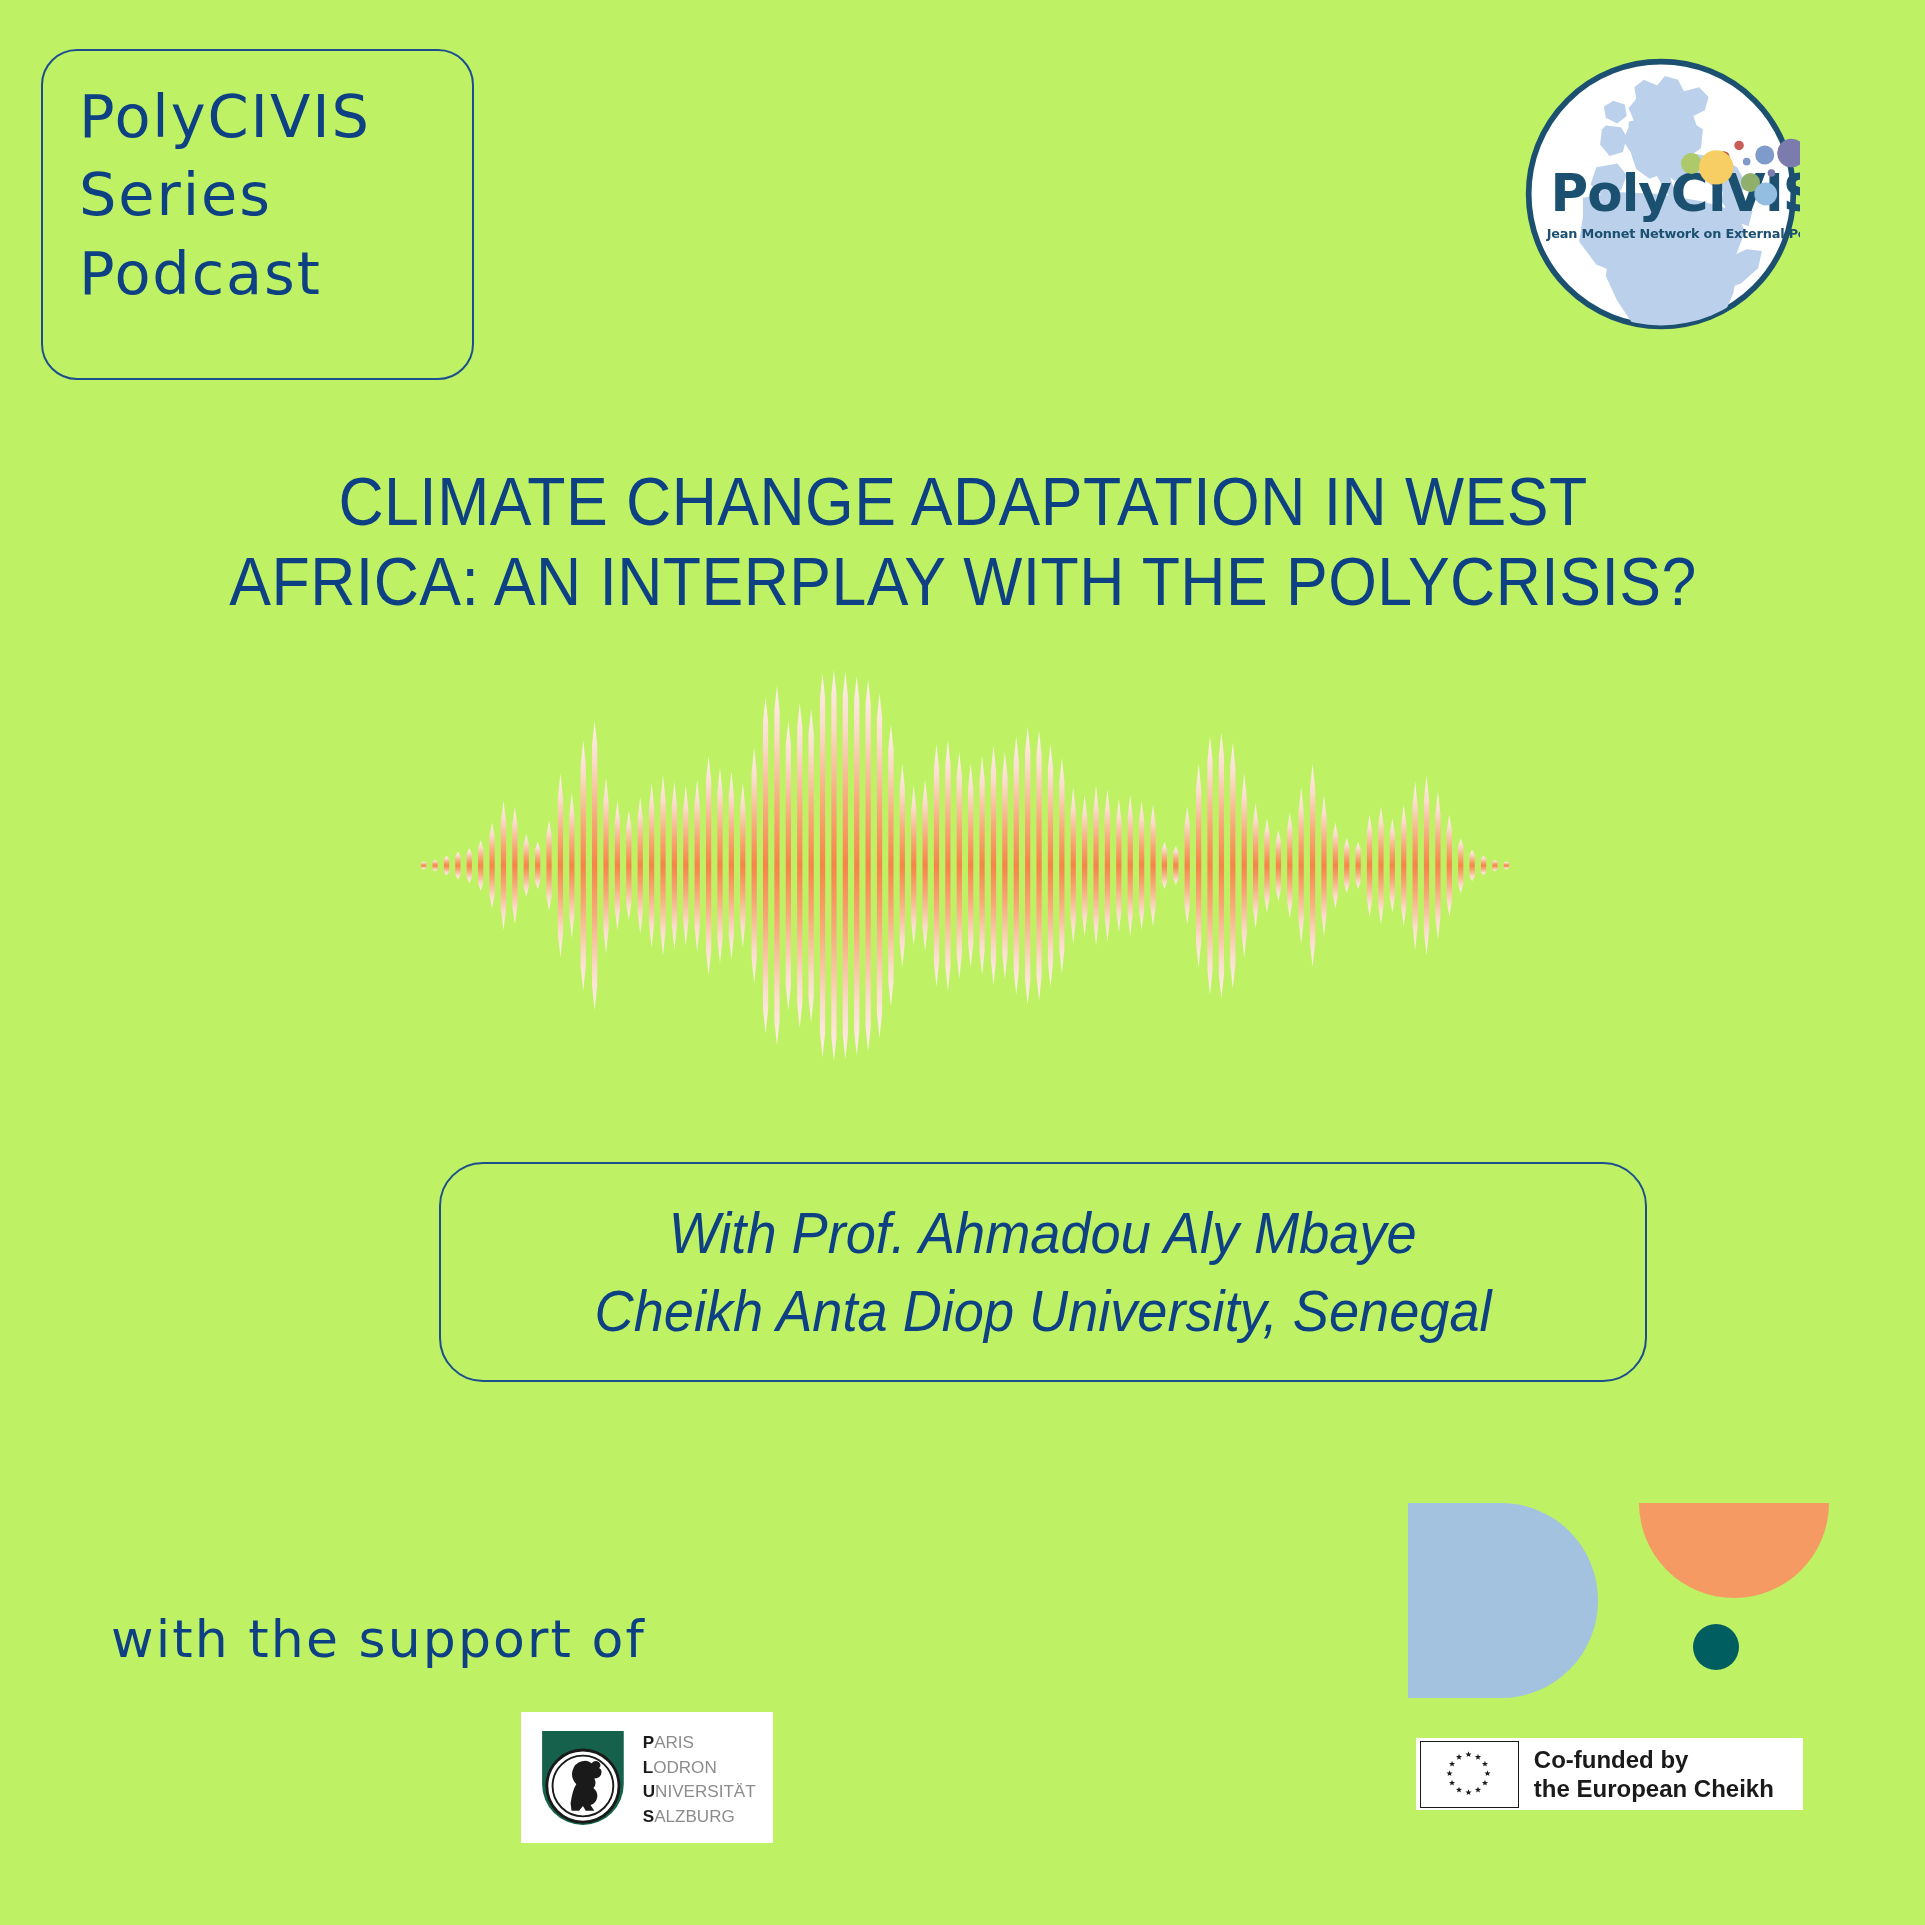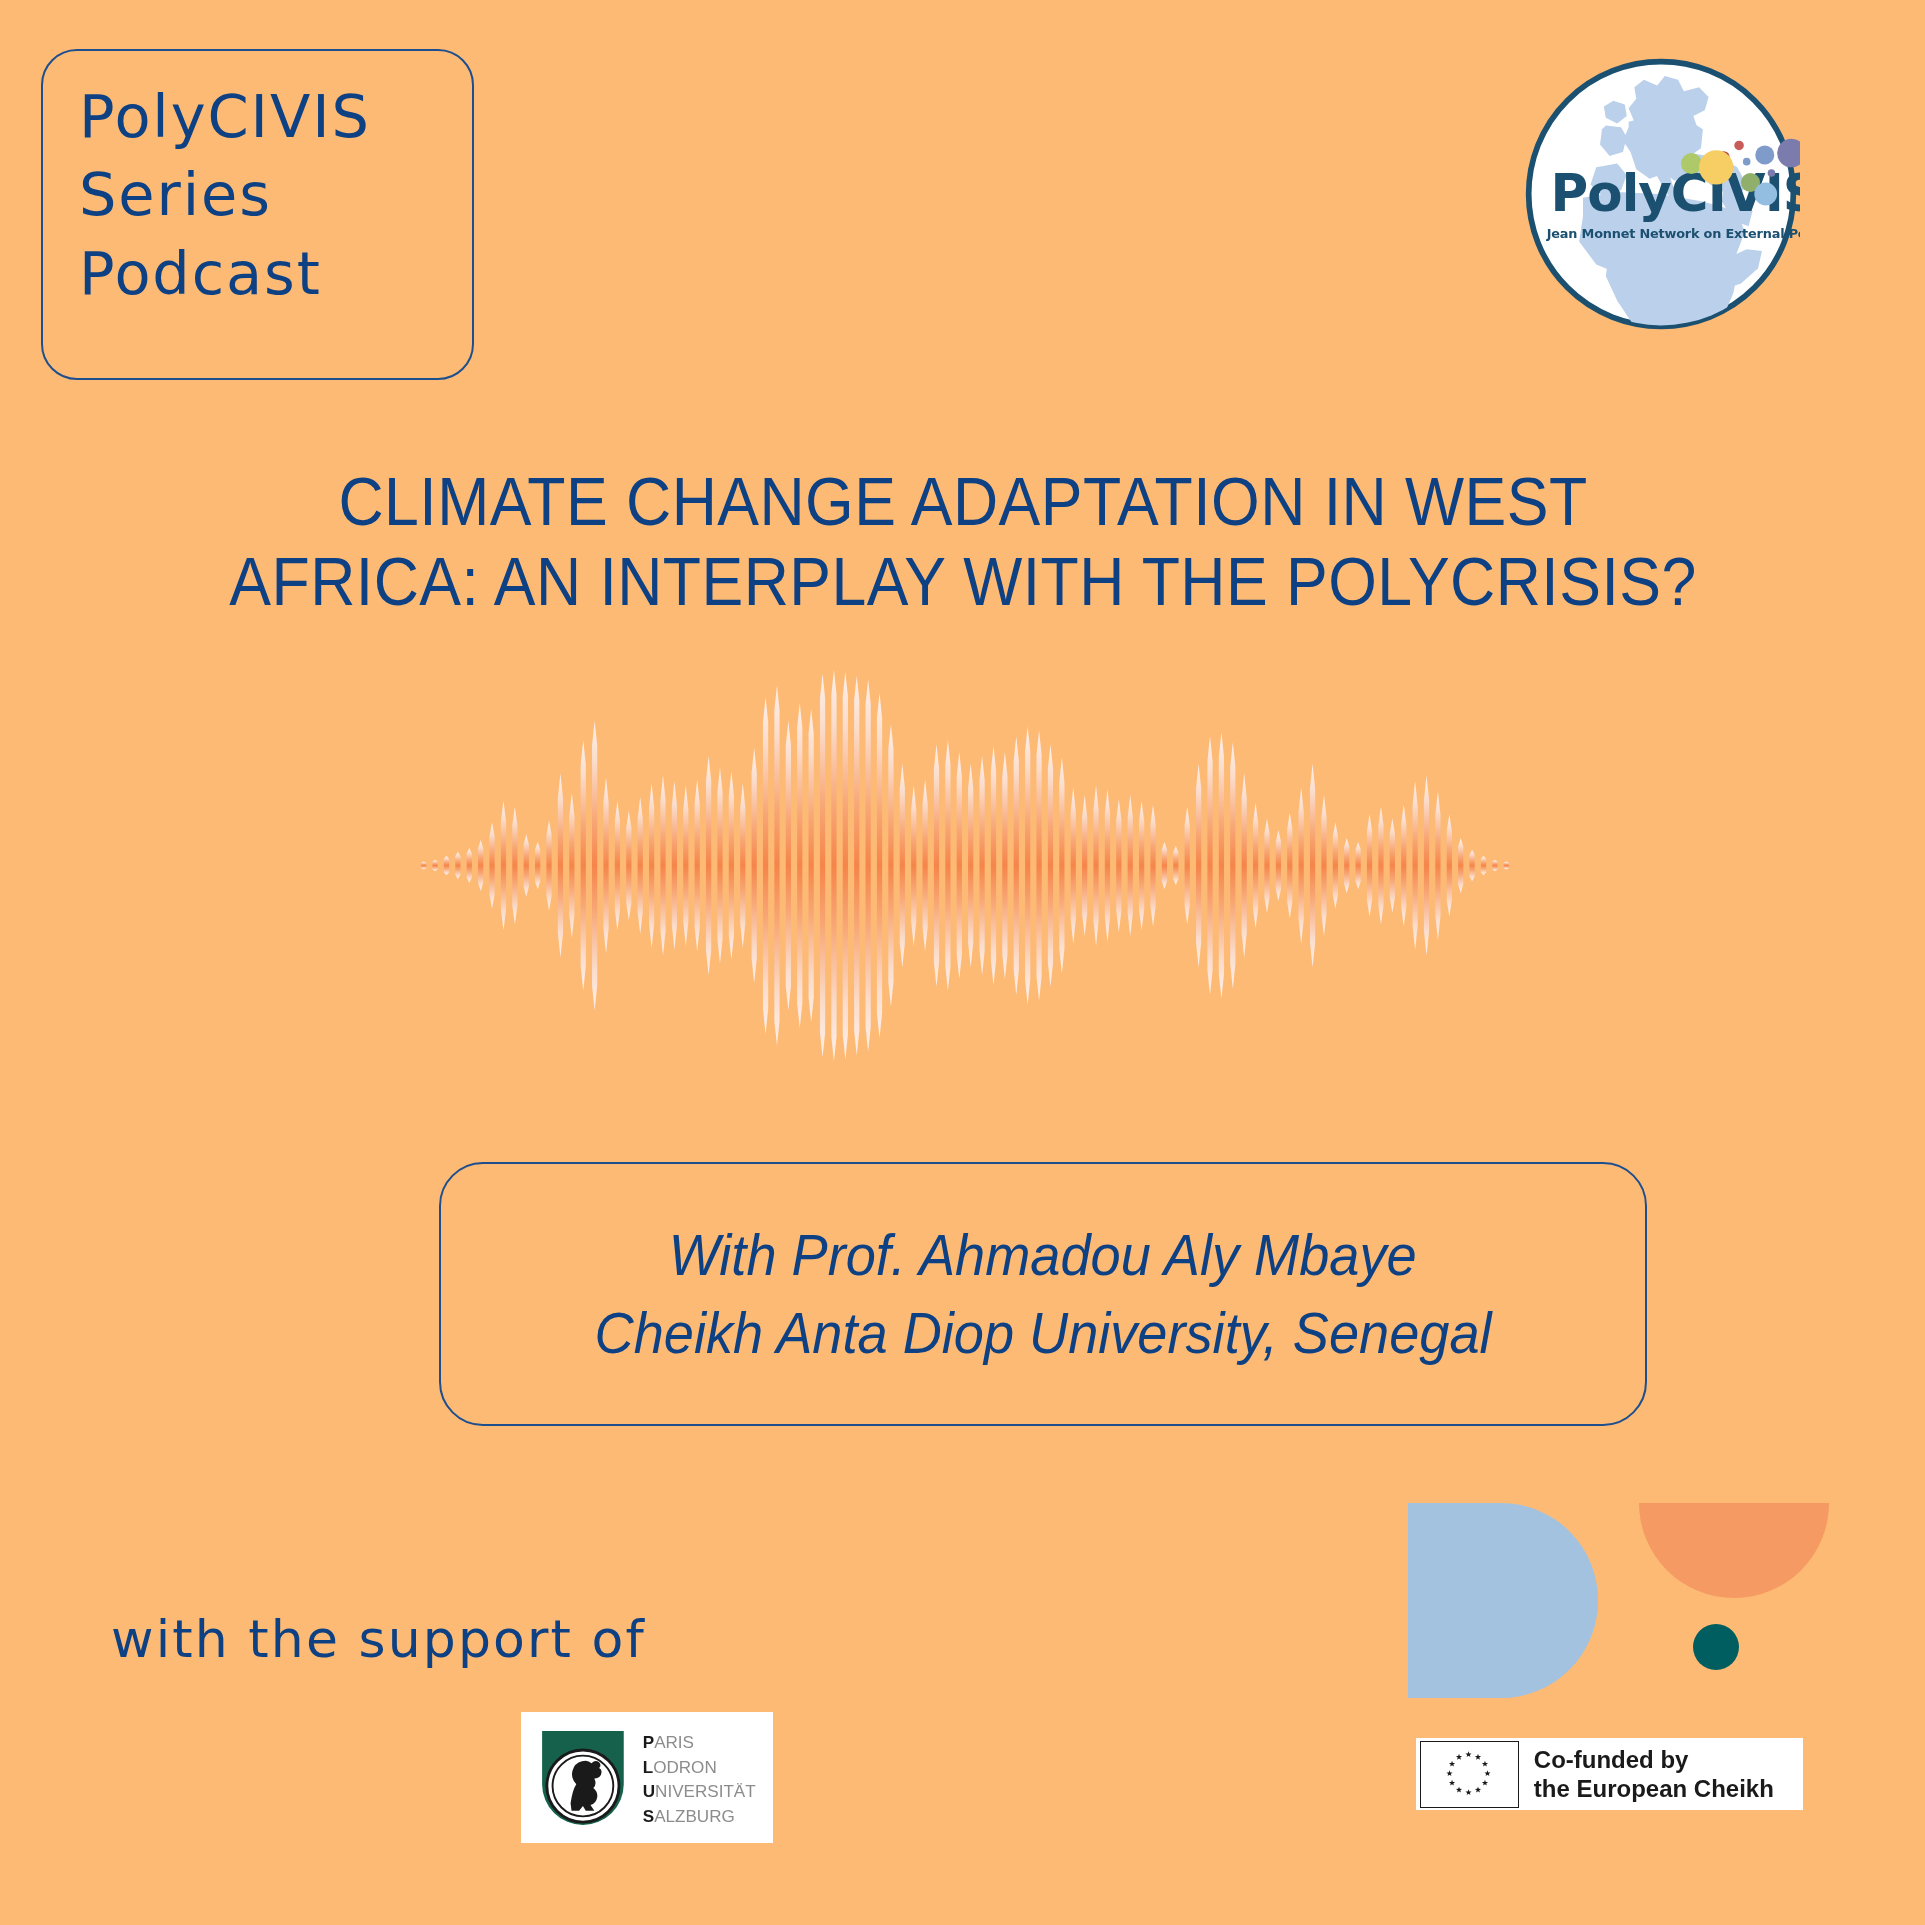--- a/index.html
+++ b/index.html
@@ -12,21 +12,21 @@
     height: 1926px;
     position: relative;
     overflow: hidden;
     font-family: "Liberation Sans", sans-serif;
     -webkit-font-smoothing: antialiased;
   }
 
   .poster {
     position: absolute;
     inset: 0;
-    background: #fdba74;
+    background: #bef264;
   }
 
   
   .series-card {
     position: absolute;
     left: 41px;
     top: 49px;
     width: 433px;
     height: 331px;
     border: 2.9px solid #1D4F8F;
@@ -79,21 +79,21 @@
     width: 1094px;
     height: 399px;
   }
 
   
   .speaker-card {
     position: absolute;
     left: 439px;
     top: 1162px;
     width: 1208px;
-    height: 264px;
+    height: 220px;
     border: 2.9px solid #1D4F8F;
     border-radius: 44px;
     box-sizing: border-box;
     display: flex;
     flex-direction: column;
     align-items: center;
     justify-content: center;
     gap: 11.4px;
   }
   .speaker-line {

